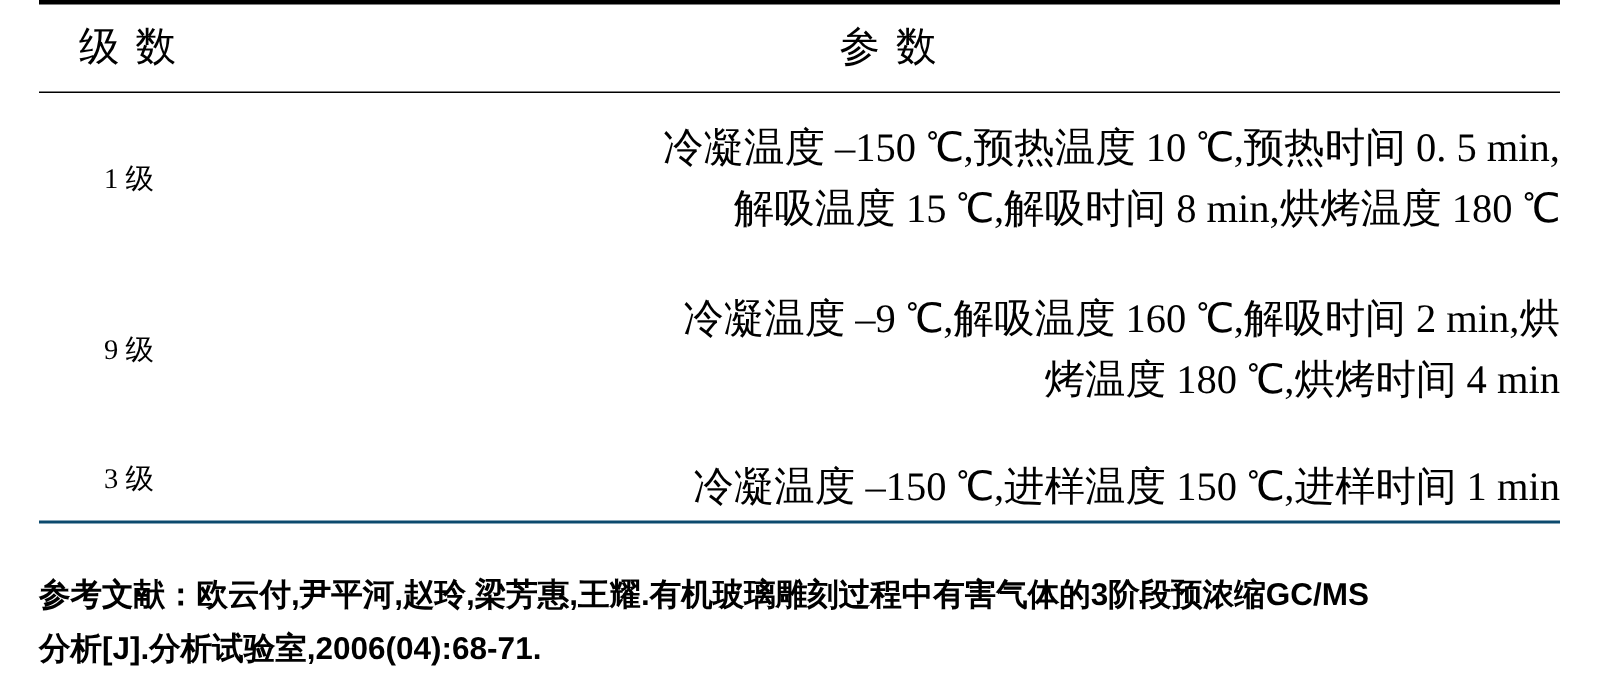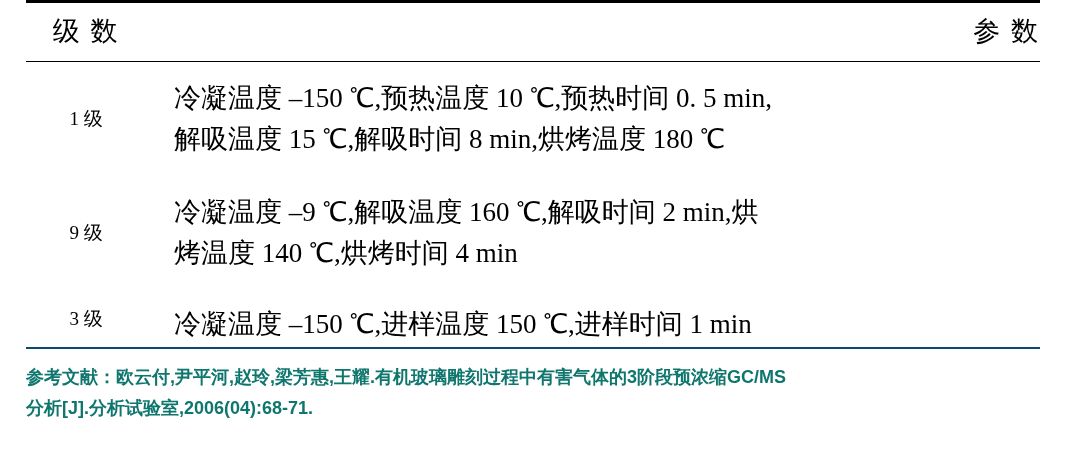--- a/index.html
+++ b/index.html
@@ -34,31 +34,31 @@
   }
   .rule-bottom {
     border-bottom: 2px solid #0c4a6e;
   }
   th.col-level, td.col-level {
     width: 120px;
     text-align: center;
     vertical-align: middle;
   }
   th.col-param, td.col-param {
-    text-align: left;
+    text-align: right;
     vertical-align: middle;
   }
   th {
     font-weight: normal;
     font-size: 27px;
     letter-spacing: 2px;
     padding: 10px 0 12px 0;
   }
   th.col-param {
-    text-align: right;
+    text-align: center;
   }
   td {
     font-size: 27px;
     padding: 0;
   }
   td.col-level {
     font-size: 19px;
     white-space: nowrap;
   }
   .rowbox {
@@ -67,26 +67,26 @@
   .pline {
     line-height: 1.52;
     padding-left: 28px;
     white-space: nowrap;
   }
   .r1 .rowbox { padding: 16px 0 16px 0; }
   .r2 .rowbox { padding: 16px 0 16px 0; }
   .r3 .rowbox { padding: 14px 0 2px 0; }
 
   .ref {
-    margin-top: 13px;
+    margin-top: 30px;
     font-family: "Liberation Sans", sans-serif;
     font-weight: bold;
-    font-size: 18px;
+    font-size: 21px;
     line-height: 1.72;
-    color: #0f766e;
+    color: #000000;
     letter-spacing: 0px;
     width: 1014px;
   }
 </style>
 </head>
 <body>
 
 <div class="page">
 
   <table class="param-table">
@@ -108,21 +108,21 @@
             <div class="pline">冷凝温度 –150 ℃,预热温度 10 ℃,预热时间 0. 5 min,</div>
             <div class="pline">解吸温度 15 ℃,解吸时间 8 min,烘烤温度 180 ℃</div>
           </div>
         </td>
       </tr>
       <tr class="r2">
         <td class="col-level">9 级</td>
         <td class="col-param">
           <div class="rowbox">
             <div class="pline">冷凝温度 –9 ℃,解吸温度 160 ℃,解吸时间 2 min,烘</div>
-            <div class="pline">烤温度 140 ℃,烘烤时间 4 min</div>
+            <div class="pline">烤温度 180 ℃,烘烤时间 4 min</div>
           </div>
         </td>
       </tr>
       <tr class="r3 rule-bottom">
         <td class="col-level rule-bottom">3 级</td>
         <td class="col-param rule-bottom">
           <div class="rowbox">
             <div class="pline">冷凝温度 –150 ℃,进样温度 150 ℃,进样时间 1 min</div>
           </div>
         </td>

